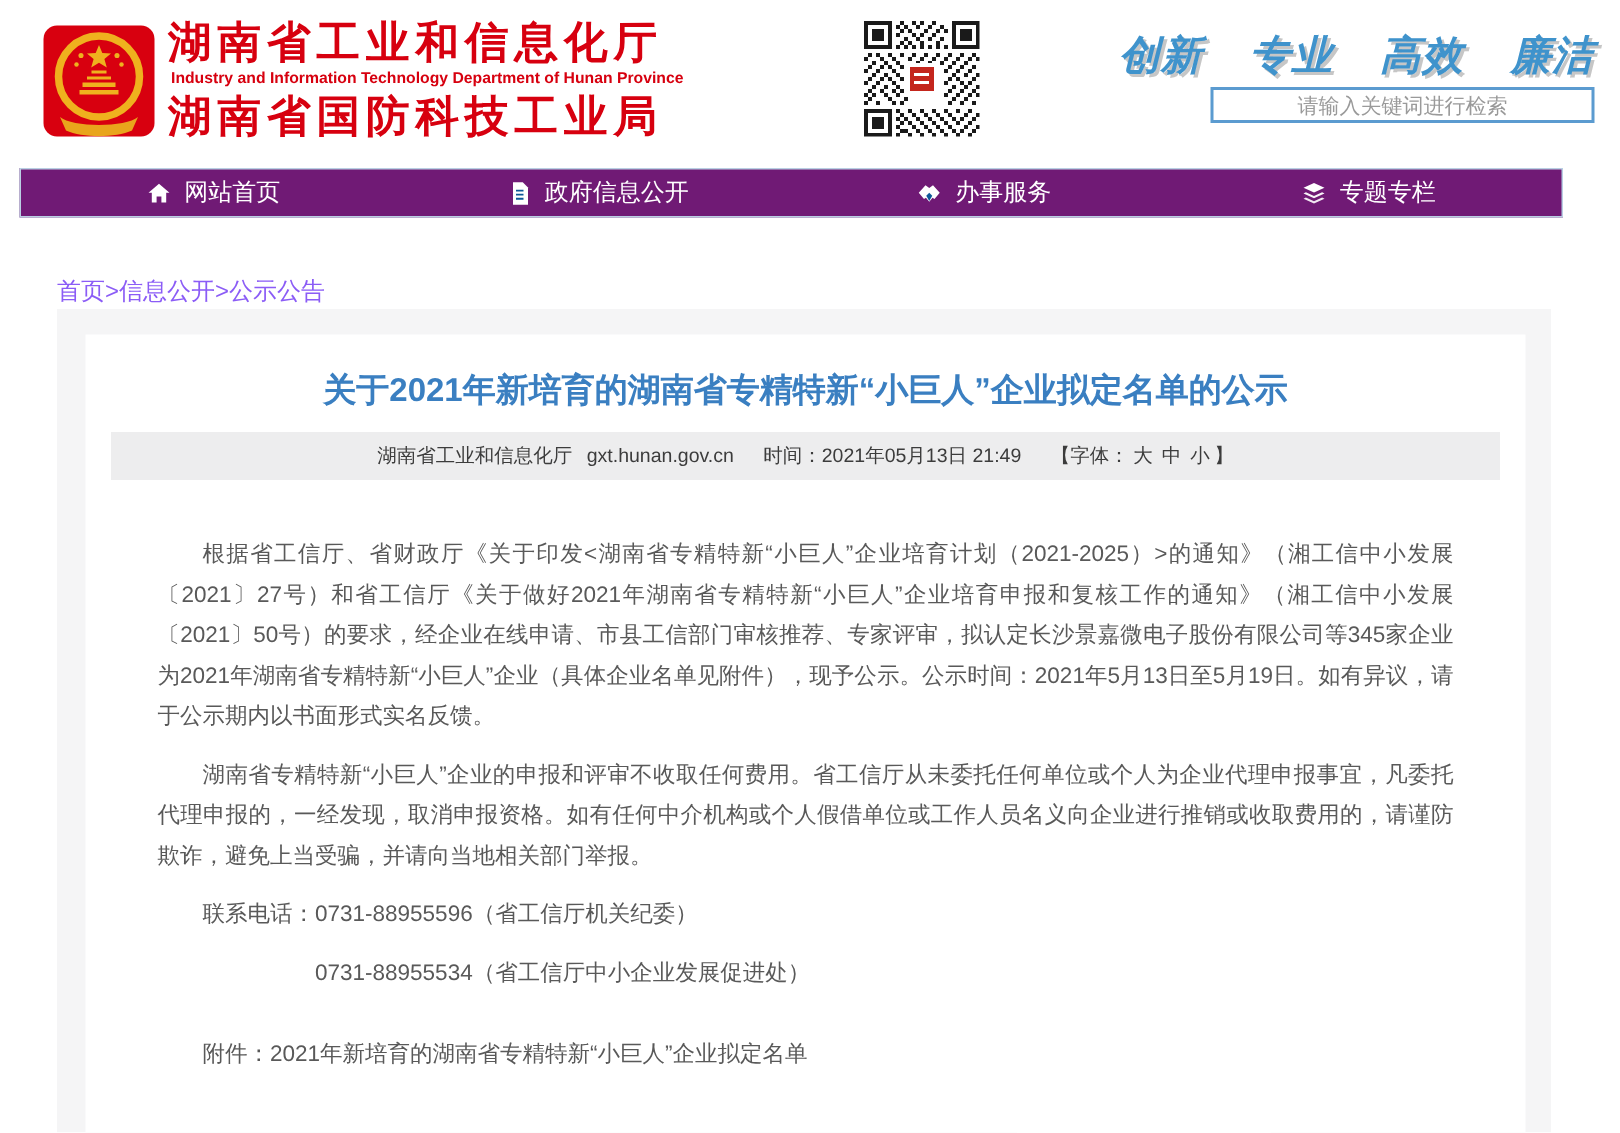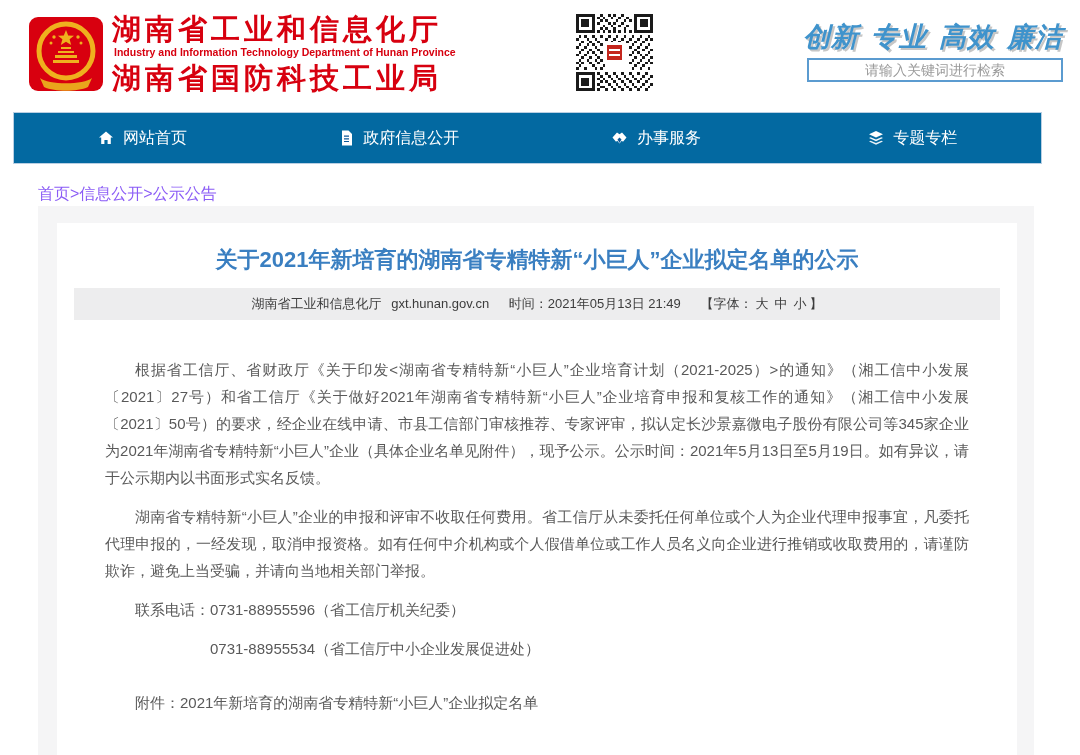--- a/index.html
+++ b/index.html
@@ -9,33 +9,33 @@
     background:#fff; font-family:"Liberation Sans","DejaVu Sans",sans-serif;
   }
   
   .header { position:absolute; top:0; left:0; width:1080px; height:112px; background:#fff; }
   .emblem { position:absolute; left:28px; top:16px; width:76px; height:76px; }
   .org-titles { position:absolute; left:112px; top:13px; color:#d7000f; }
   .org-cn1 { font-size:29px; font-weight:bold; letter-spacing:4px; line-height:32px; }
   .org-en  { font-size:10.5px; font-weight:bold; letter-spacing:0; line-height:13px; margin:1px 0 2px 2px; }
   .org-cn2 { font-size:29px; font-weight:bold; letter-spacing:4px; line-height:34px; }
   .qr { position:absolute; left:576px; top:14px; width:77px; height:77px; }
-  .slogans { position:absolute; right:17px; top:19px; display:flex; gap:12px;
+  .slogans { position:absolute; right:17px; top:19px; display:flex; gap:31px;
     color:#3f93cc; font-size:27px; font-weight:bold; font-style:italic;
     text-shadow:2px 2px 0 #c6c6c6; letter-spacing:1px;align-items:flex-end; }
   .search-box { position:absolute; right:17px; top:58px; width:256px; height:24px; }
   .search-box input {
     width:100%; height:100%; border:2px solid #5b9bd0; background:#fff;
     text-align:center; font-size:14px; color:#333; outline:none;
     font-family:"Liberation Sans","DejaVu Sans",sans-serif;
   }
   .search-box input::placeholder { color:#9a9a9a; }
   
-  .nav { position:absolute; top:112px; left:13px; width:1029px; height:52px;
-    background:#0369a1; border:1px solid #b9cfe3; display:flex; }
+  .nav { position:absolute; top:112px; left:13px; width:1029px; height:33px;
+    background:#701a75; border:1px solid #b9cfe3; display:flex; }
   .nav-item { flex:1; display:flex; align-items:center; justify-content:center; gap:9px;
     color:#fff; font-size:16px; cursor:pointer; }
   .nav-item svg { display:block; }
   
   .breadcrumb { position:absolute; top:184px; left:38px; font-size:16px; color:#8b5cf6; }
   .breadcrumb span { cursor:pointer; }
   
   .gray-band { position:absolute; top:206px; left:38px; width:996px; bottom:0; background:#f5f5f6; }
   .card { position:absolute; top:17px; left:19px; right:17px; bottom:0; background:#fff; }
   .article-title { margin:22px 30px 0; text-align:center; color:#3a7fc1; font-size:22px; font-weight:bold; }

